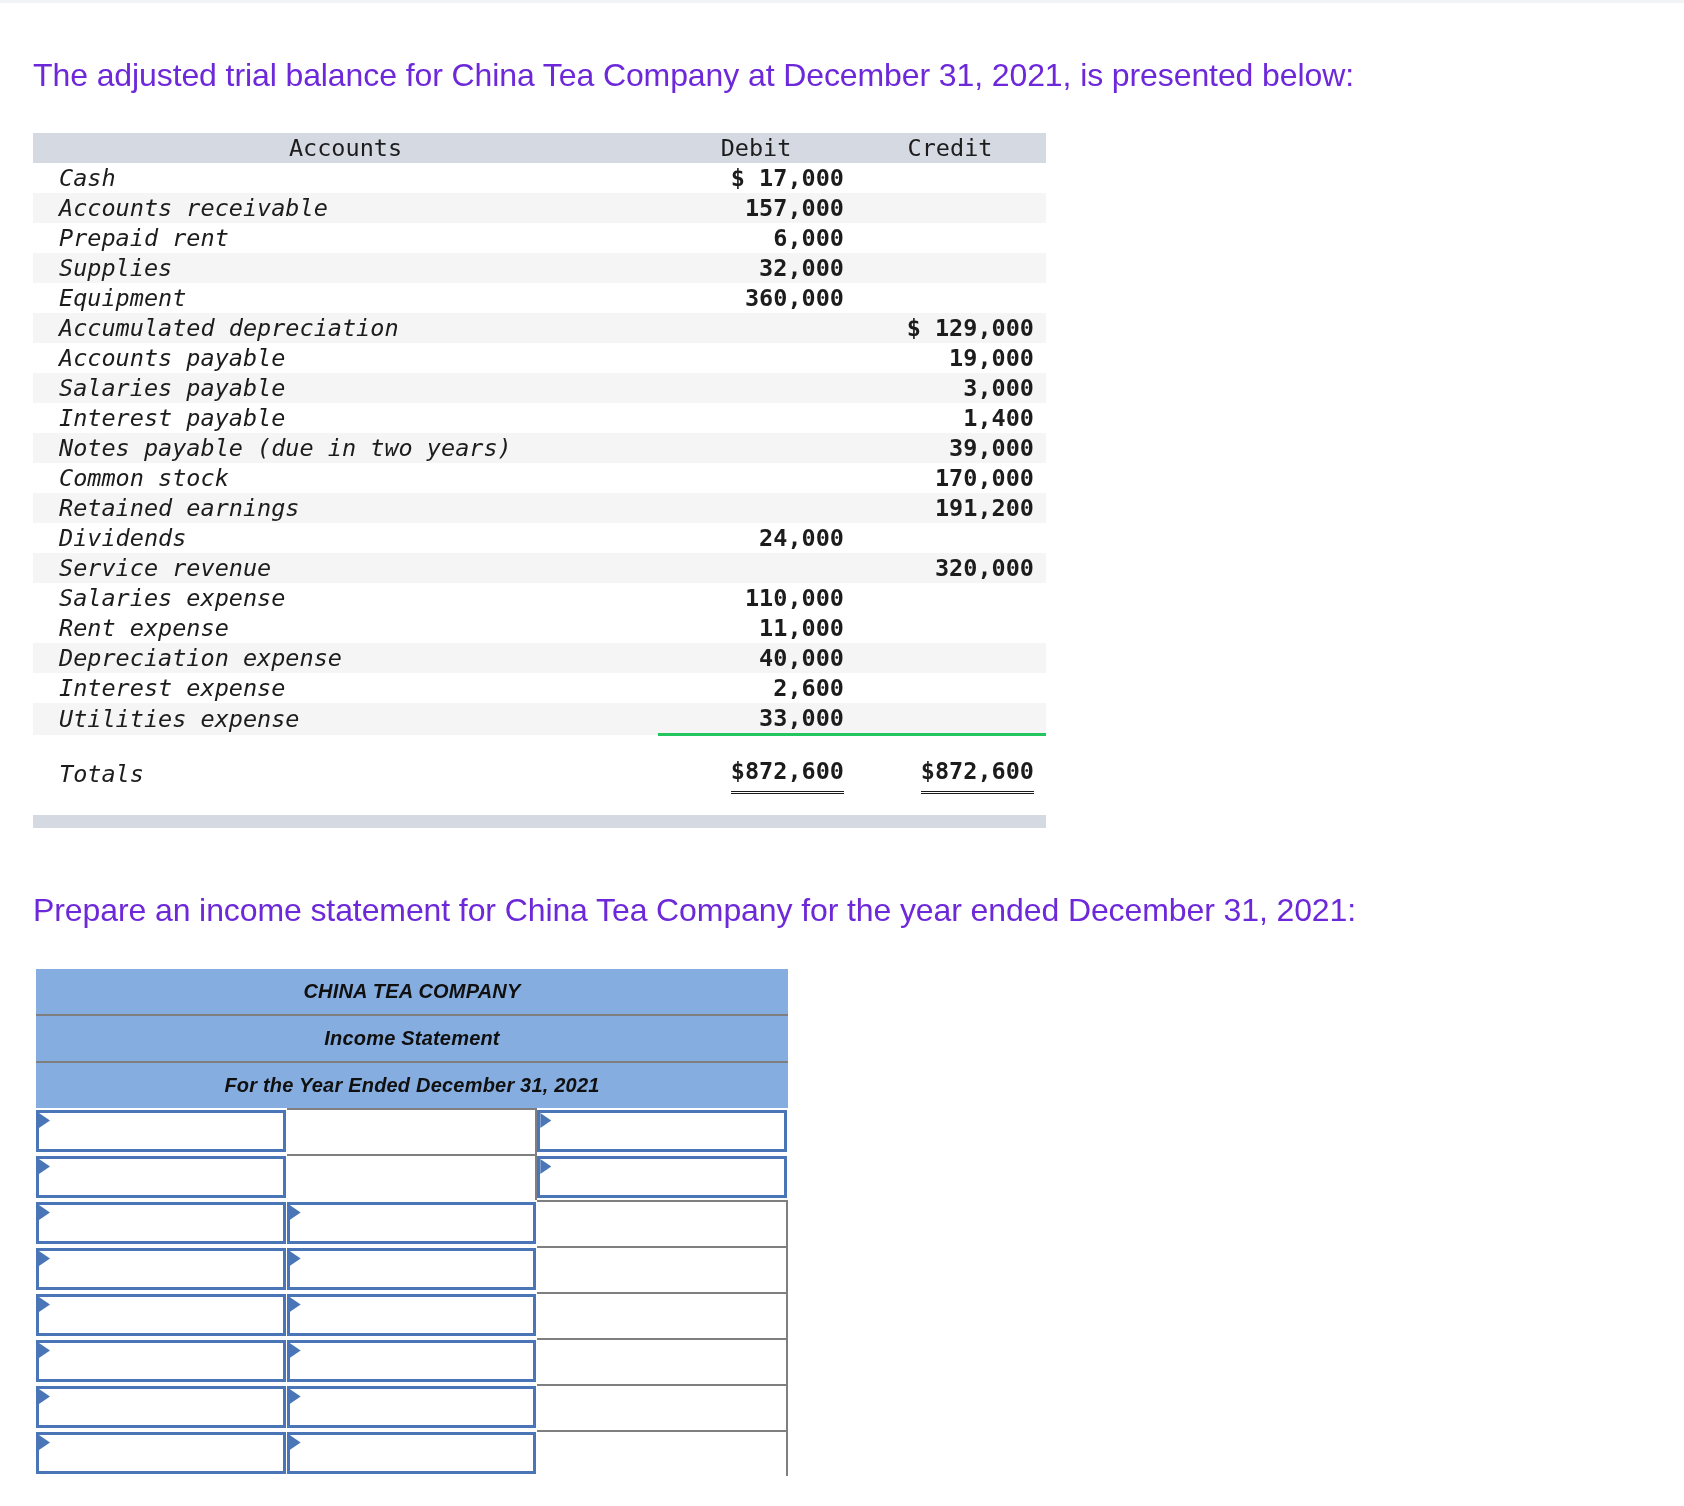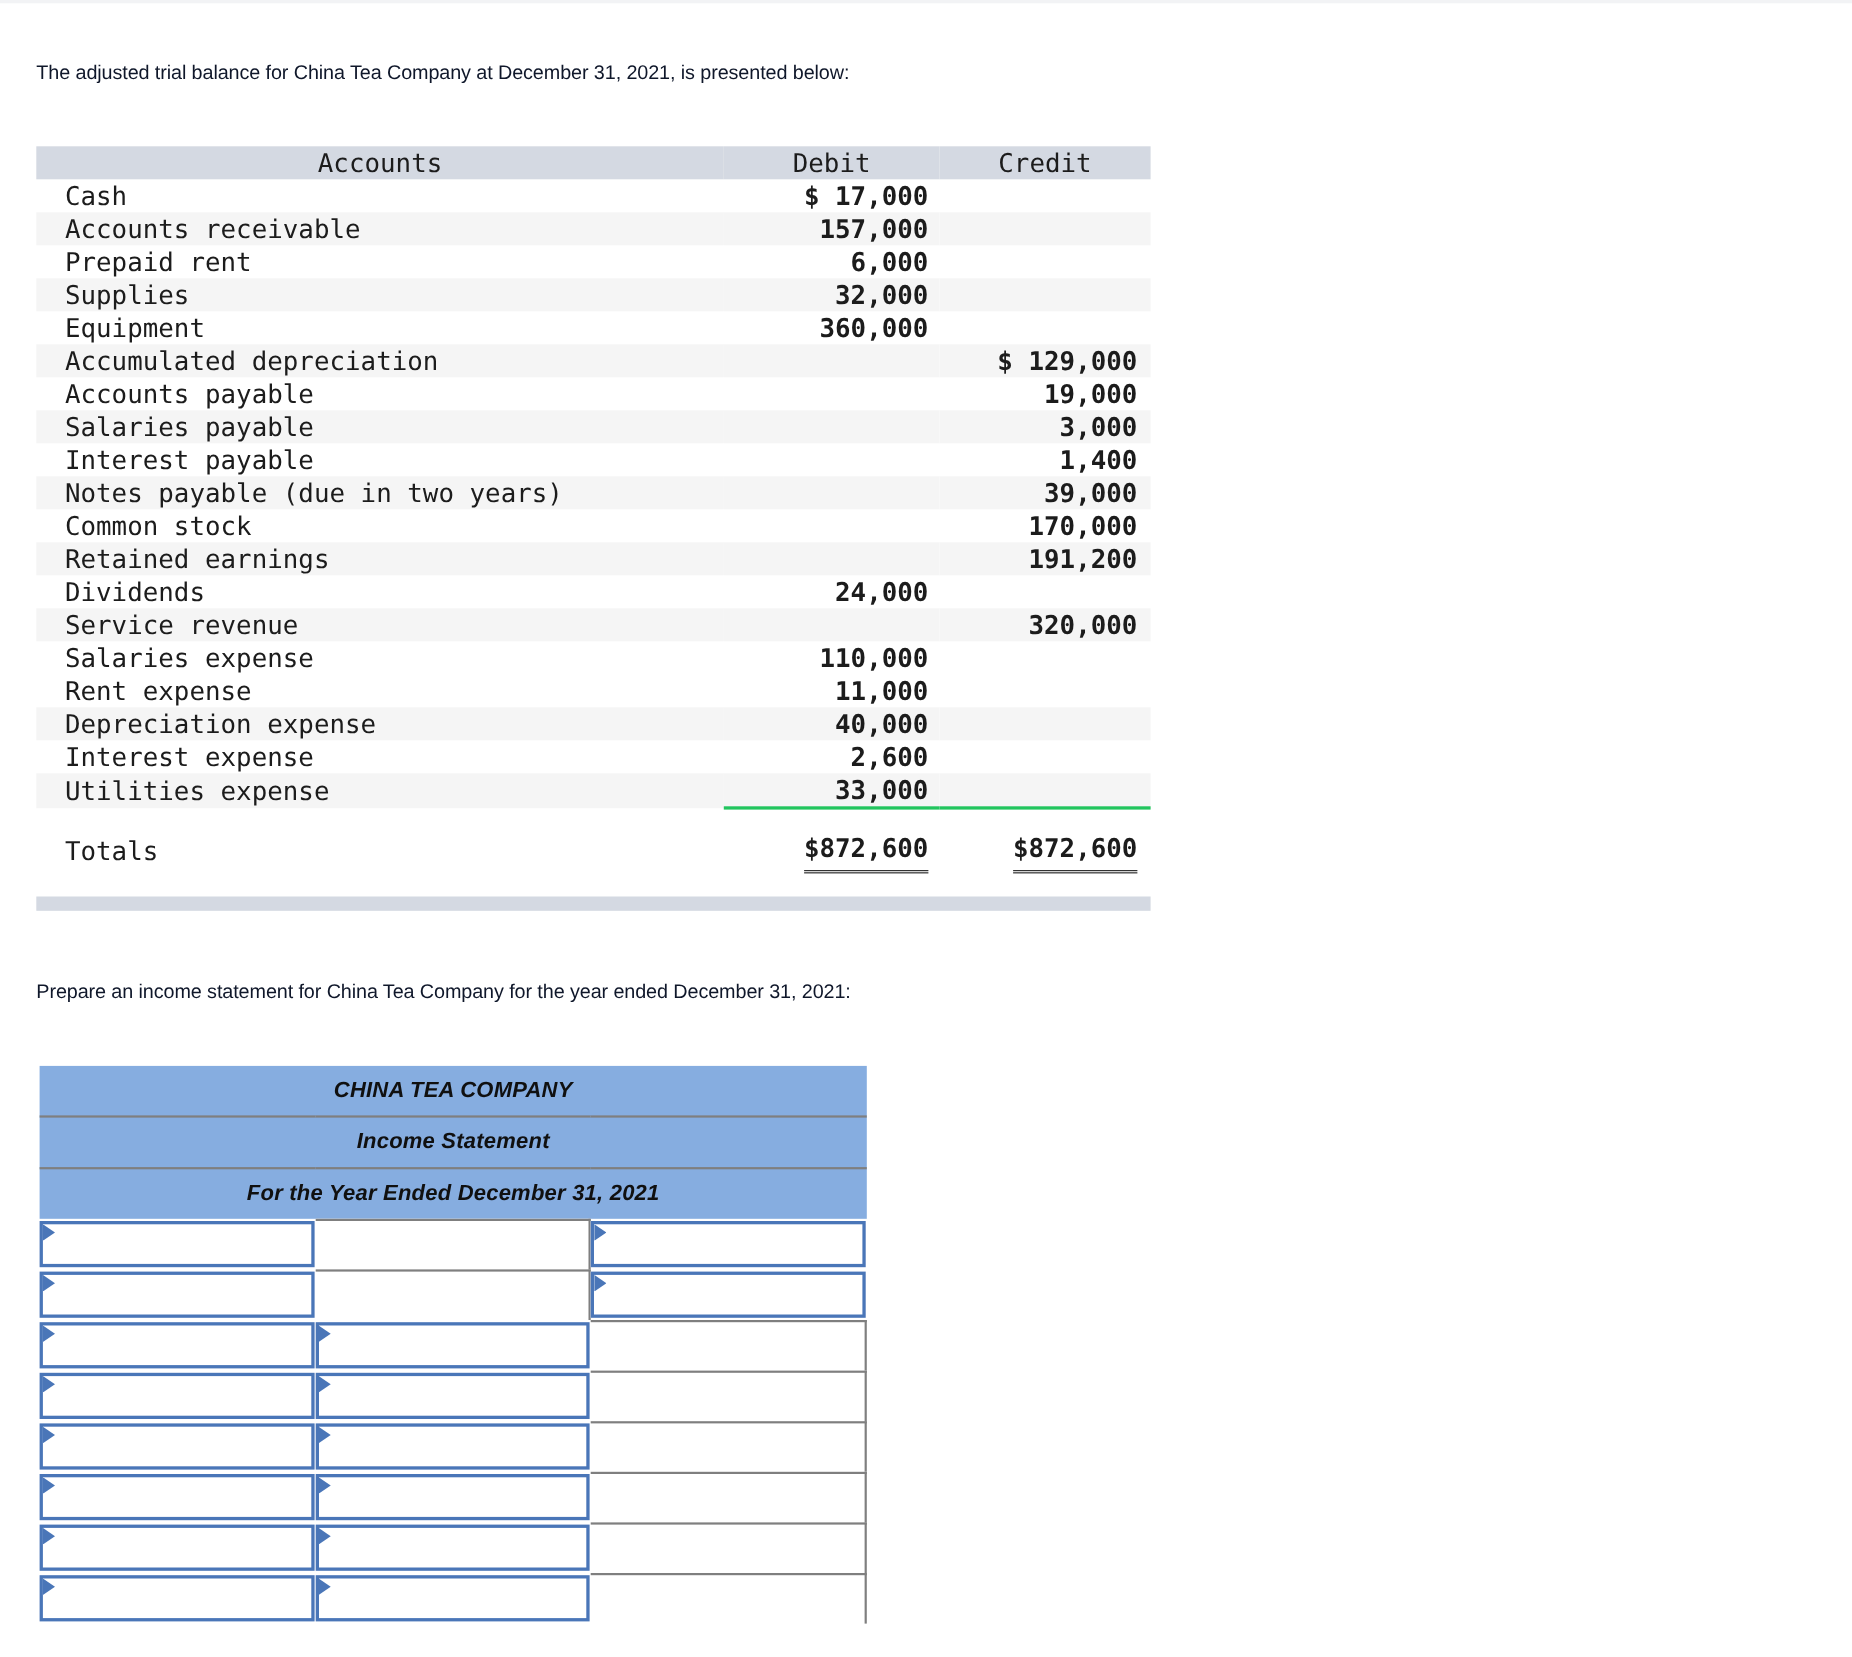--- a/index.html
+++ b/index.html
@@ -23,23 +23,23 @@
     background: #f2f3f5;
   }
   .page {
     position: absolute;
     top: 0; left: 0;
     width: 1684px;
   }
 
   
   .prompt {
-    font-size: 18px;
+    font-size: 32px;
     line-height: 1.3;
-    color: #0f172a;
+    color: #6d28d9;
     letter-spacing: -0.1px;
   }
   .prompt-1 {
     position: absolute;
     left: 33px;
     top: 55px;
   }
   .prompt-2 {
     position: absolute;
     left: 33px;
@@ -71,20 +71,21 @@
   .tb thead th {
     background: #d4d9e2;
     text-align: center;
   }
   .tb thead th.c-acct { width: 625px; }
   .tb thead th.c-deb  { width: 196px; }
   .tb thead th.c-cre  { width: 192px; }
   .tb tbody tr.alt td { background: #f5f5f5; }
   .tb td.acct {
     padding-left: 26px;
+    font-style: italic;
   }
   .tb td.num {
     text-align: right;
     padding-right: 10px;
     font-weight: bold;
   }
   .tb td.num.cre { padding-right: 12px; }
   .tb tr.lastrow td.num {
     border-bottom: 3px solid #22c55e;
   }

